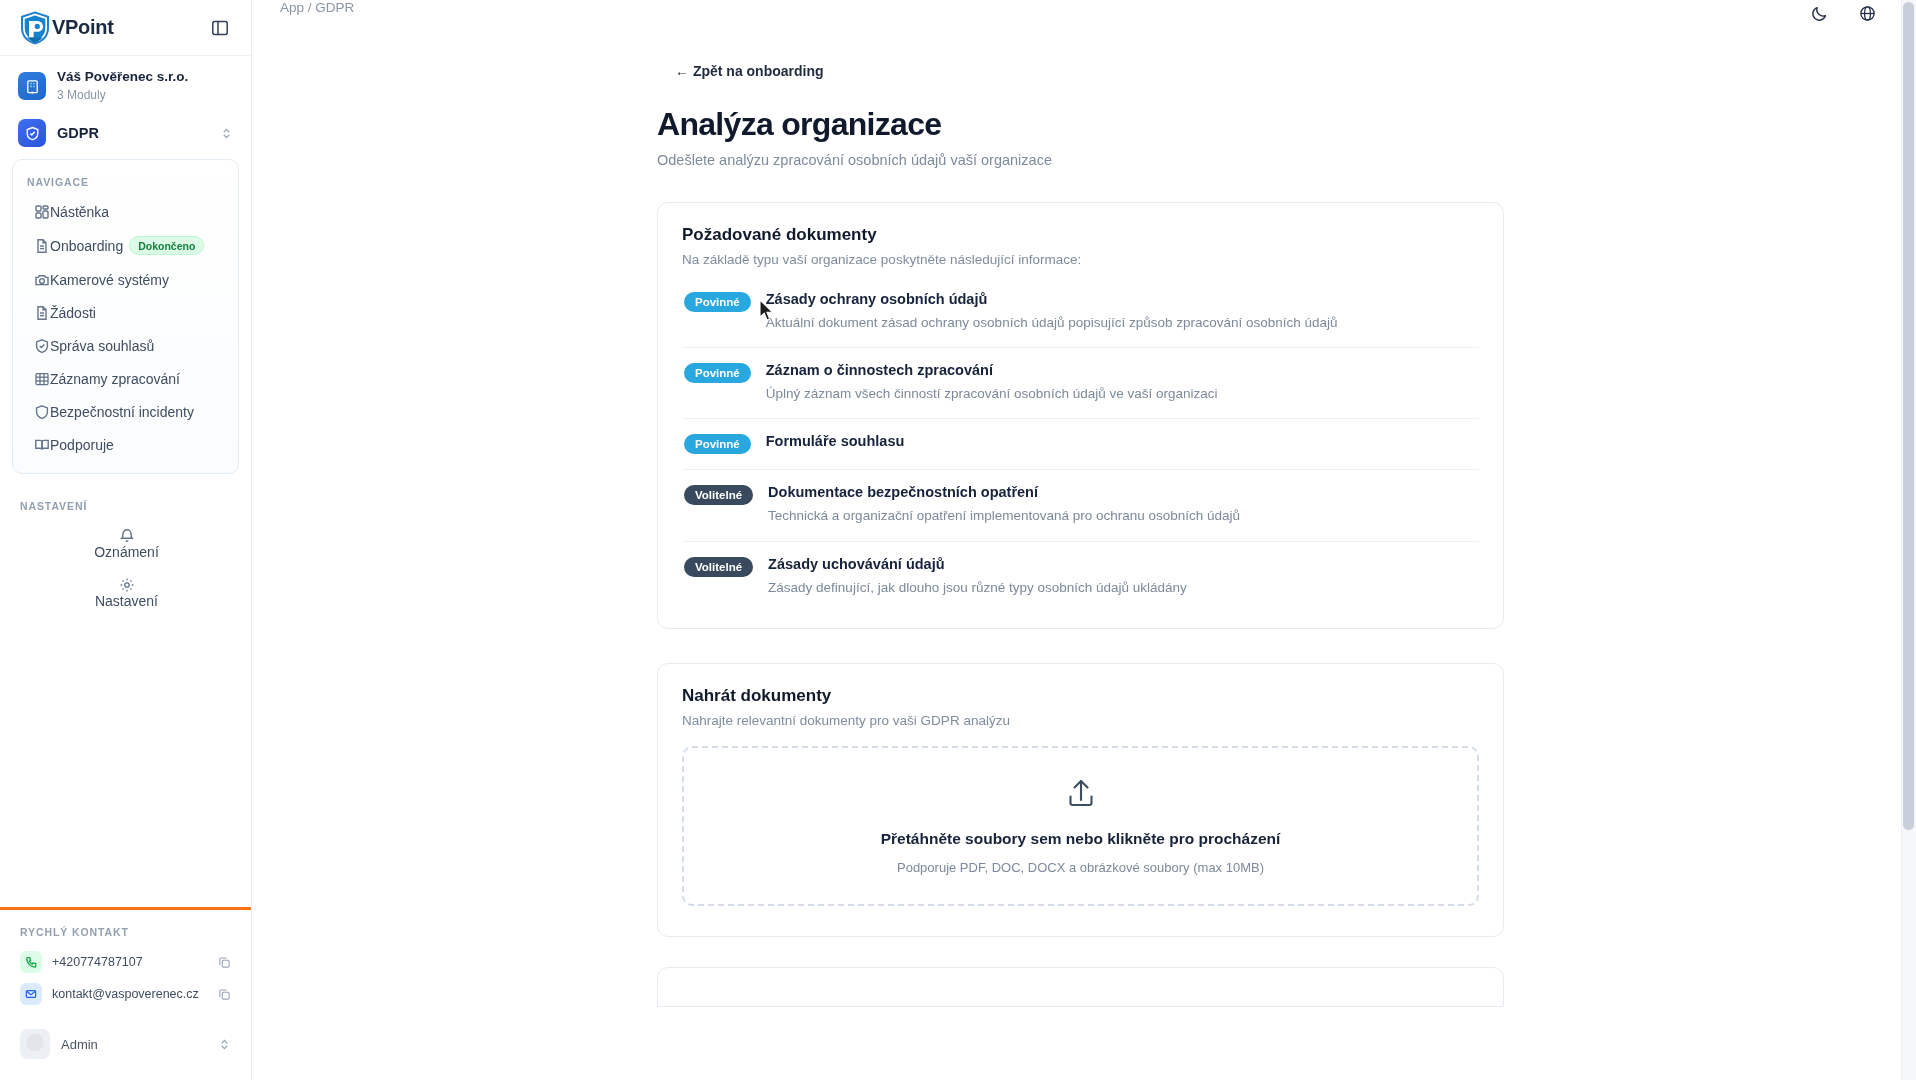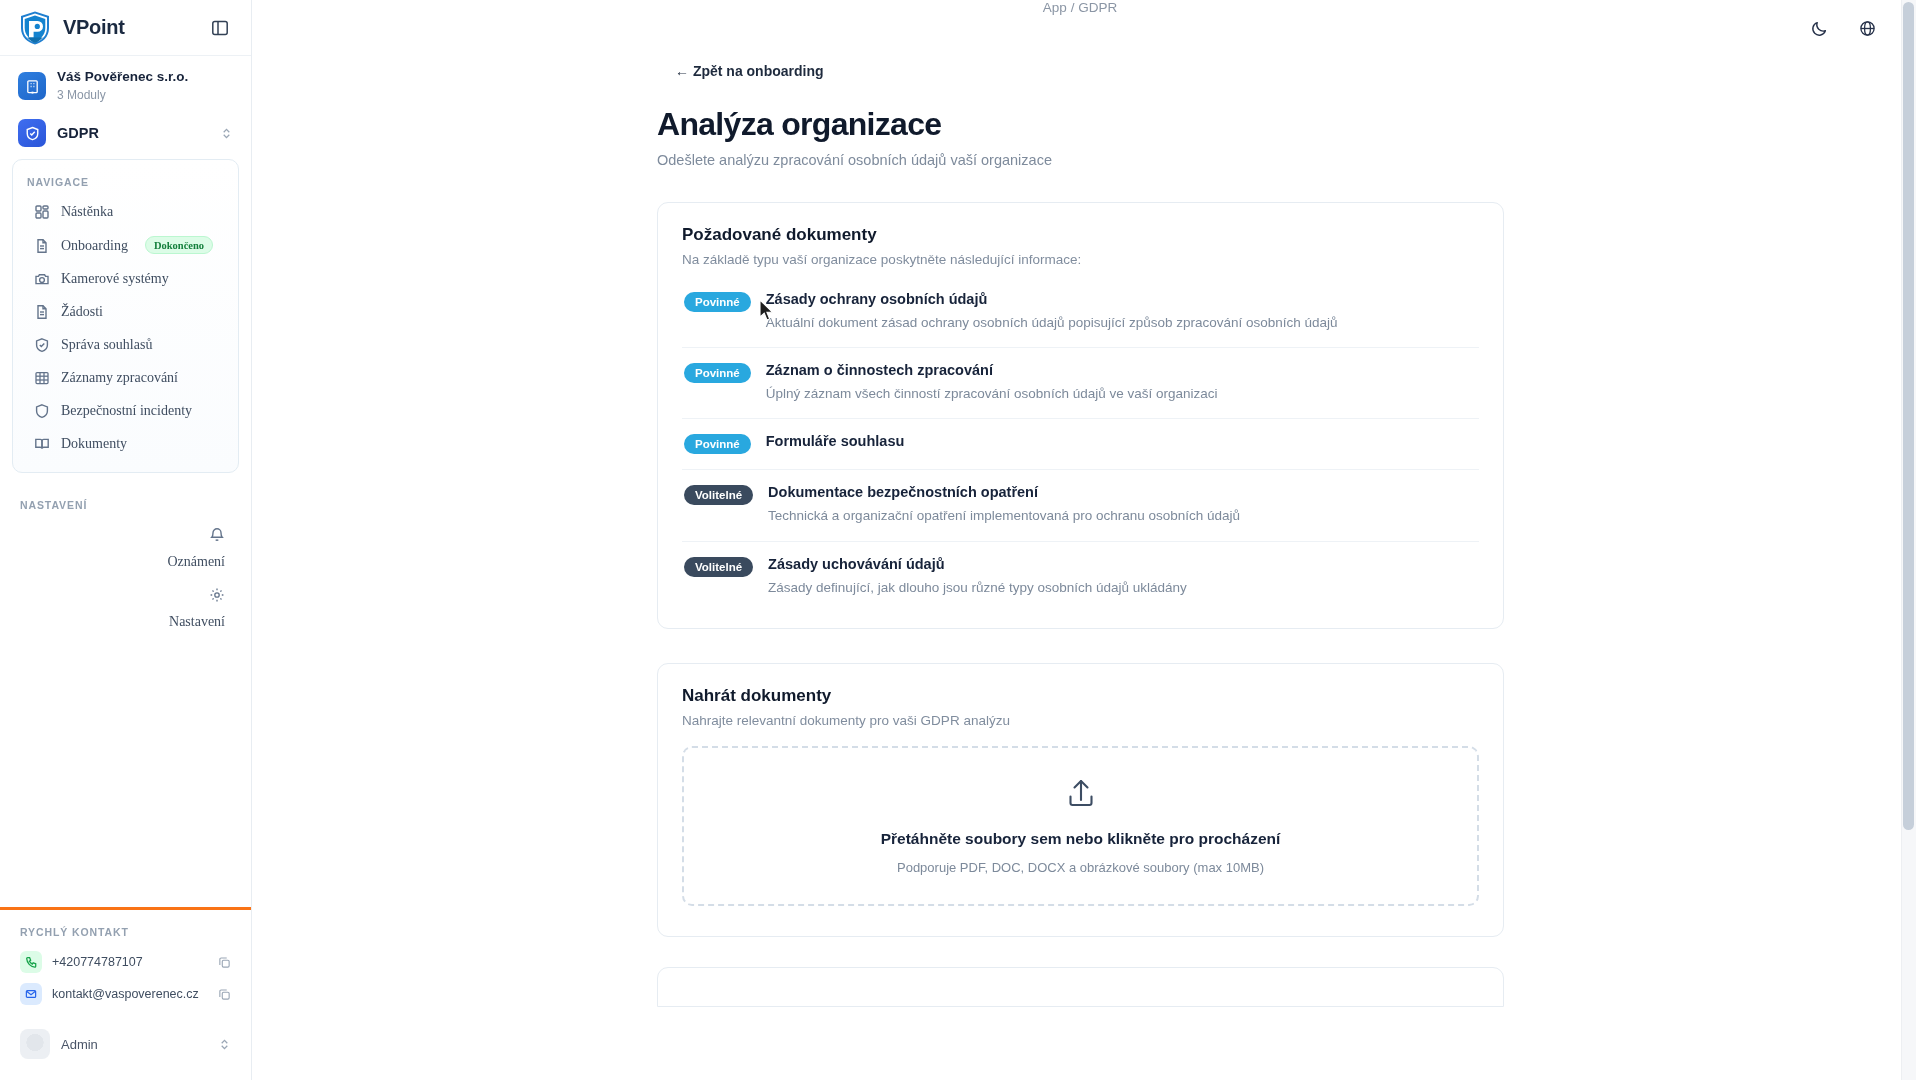--- a/index.html
+++ b/index.html
@@ -17,21 +17,21 @@
   
   .sidebar {
     width: 252px; flex: 0 0 252px; height: 1080px;
     background: #ffffff;
     border-right: 1px solid #e8edf2;
     display: flex; flex-direction: column;
     position: relative;
   }
   .sb-brand {
     height: 56px; display: flex; align-items: center;
-    padding: 0 18px; gap: 11px;
+    padding: 0 18px; 
     border-bottom: 1px solid #edf1f5;
   }
   .logo-shield { width: 34px; height: 36px; flex: 0 0 34px; }
   .brand-name {
     font-size: 20px; font-weight: bold; letter-spacing: -0.3px;
     color: #1b2a41; flex: 1;
   }
   .panel-toggle {
     width: 26px; height: 26px; display: flex; align-items: center; justify-content: center;
     border-radius: 5px; cursor: pointer; color: #334155;
@@ -68,23 +68,23 @@
     border: 1px solid #e3ecf3;
     border-radius: 10px;
     background: linear-gradient(180deg,#ffffff 0%, #fafcfe 100%);
     padding: 10px 0 12px 0;
   }
   .sec-label {
     font-size: 10.5px; font-weight: bold; letter-spacing: 0.9px;
     color: #93a0b0; padding: 6px 14px 7px 14px; text-transform: uppercase;
   }
   .nav-item {
-    display: flex; align-items: flex-end; gap: 11px;
+    display: flex; align-items: center; 
     padding: 8px 14px; margin: 0 6px; border-radius: 7px;
-    cursor: pointer; color: #3f4d60; font-size: 14px; font-family: Liberation Serif, serif;
+    cursor: pointer; color: #3f4d60; font-size: 14px;
   }
   .nav-ico { width: 17px; height: 17px; flex: 0 0 17px; color: #64748b; display: flex; align-items: center; justify-content: center; }
   .nav-label { white-space: nowrap; }
   .badge-done {
     margin-left: 6px;
     background: #dcfce7; color: #15803d;
     font-size: 10.5px; font-weight: bold;
     padding: 2.5px 8px; border-radius: 11px;
     border: 1px solid #bbf7d0;
     white-space: nowrap;
@@ -125,23 +125,22 @@
     background-image: radial-gradient(circle at 50% 45%, #e2e6eb 38%, #eceff3 39%);
   }
   .user-name { flex: 1; font-size: 13px; color: #4a5568; }
 
   
   .main {
     flex: 1 1 auto; height: 1080px; position: relative;
     background: #ffffff; overflow: hidden;
   }
   .topbar {
-    height: 48px; display: flex; align-items: center;
+    height: 48px; display: flex; align-items: flex-start;
     padding: 0 36px 0 28px;
-    flex-direction: column;
   }
   .crumb { font-size: 13.5px; color: #8b96a5; }
   .top-actions { margin-left: auto; display: flex; align-items: center; gap: 22px; }
   .top-ico {
     width: 26px; height: 26px; display: flex; align-items: center; justify-content: center;
     color: #27324a; cursor: pointer; border-radius: 6px;
   }
 
   .content {
     padding: 14px 0 0 0;
@@ -362,21 +361,21 @@
         <span class="nav-label">Bezpečnostní incidenty</span>
       </div>
 
       <div class="nav-item">
         <span class="nav-ico">
           <svg width="16" height="16" viewBox="0 0 16 16" fill="none" stroke="currentColor" stroke-width="1.4">
             <path d="M1.8 3.4h4.4c1 0 1.8.8 1.8 1.8v7.4c0-.8-.8-1.4-1.8-1.4H1.8z"></path>
             <path d="M14.2 3.4H9.8C8.8 3.4 8 4.2 8 5.2v7.4c0-.8.8-1.4 1.8-1.4h4.4z"></path>
           </svg>
         </span>
-        <span class="nav-label">Dokumenty</span>
+        <span class="nav-label">Podporuje</span>
       </div>
     </div>
 
     <div class="settings-block">
       <div class="sec-label">NASTAVENÍ</div>
       <div class="nav-item">
         <span class="nav-ico">
           <svg width="16" height="16" viewBox="0 0 16 16" fill="none" stroke="currentColor" stroke-width="1.4">
             <path d="M8 1.8a4 4 0 0 0-4 4c0 3.2-1.2 4.4-1.2 4.4h10.4s-1.2-1.2-1.2-4.4a4 4 0 0 0-4-4z"></path>
             <path d="M6.8 12.6a1.4 1.4 0 0 0 2.4 0"></path>

